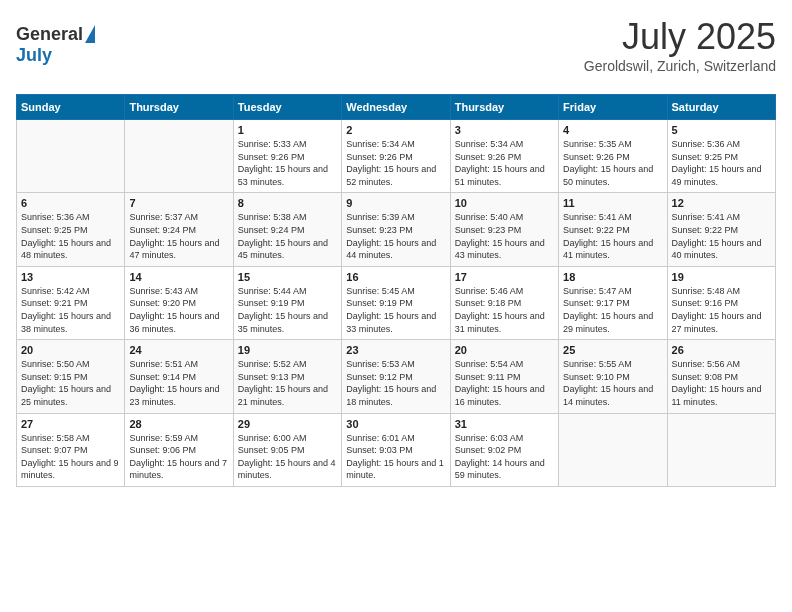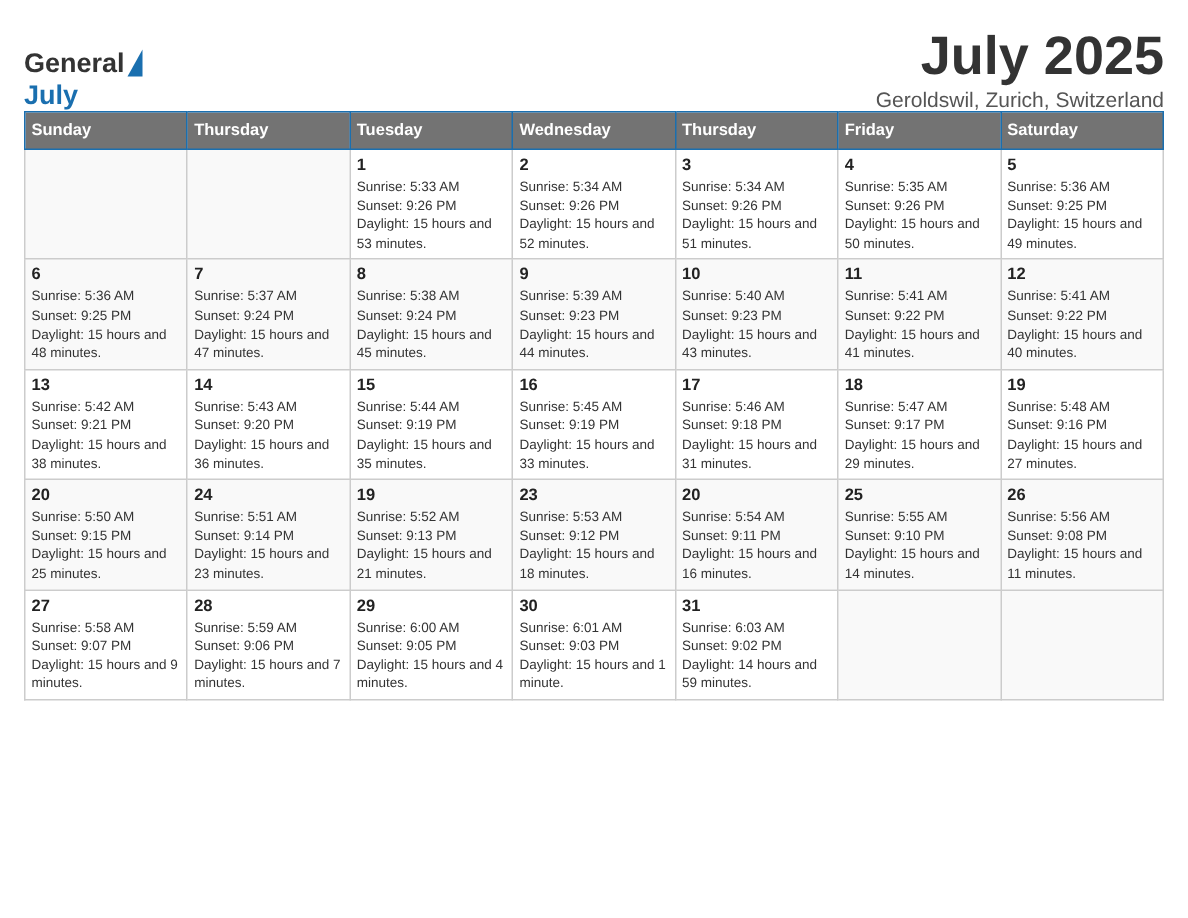--- a/index.html
+++ b/index.html
@@ -6,22 +6,22 @@
     body {
       font-family: Arial, sans-serif;
       background: #fff;
       width: 792px;
       min-height: 612px;
       padding: 16px;
     }
     .header {
       display: flex;
       justify-content: space-between;
-      align-items: flex-end;
-      margin-bottom: 0;
+      align-items: center;
+      margin-bottom: 20px;
     }
     .logo {
       display: flex;
       flex-direction: column;
       align-items: flex-start;
     }
     .logo-text {
       display: flex;
       align-items: center;
     }
@@ -41,34 +41,34 @@
       border-left: 10px solid transparent;
       border-bottom: 18px solid #1a6faf;
       margin-left: 2px;
       margin-bottom: 2px;
     }
     .title-block {
       text-align: right;
     }
     .month-year {
       font-size: 36px;
-      font-weight: bold;
+      font-weight: normal;
       color: #333;
     }
     .location {
       font-size: 14px;
       color: #555;
     }
     table {
       width: 100%;
       border-collapse: collapse;
       font-size: 10px;
     }
     th {
-      background-color: #737373;
+      background-color: #0369a1;
       color: white;
       padding: 6px 4px;
       text-align: left;
       font-size: 11px;
       border: 1px solid #1a6faf;
     }
     td {
       border: 1px solid #ccc;
       vertical-align: top;
       padding: 4px;

